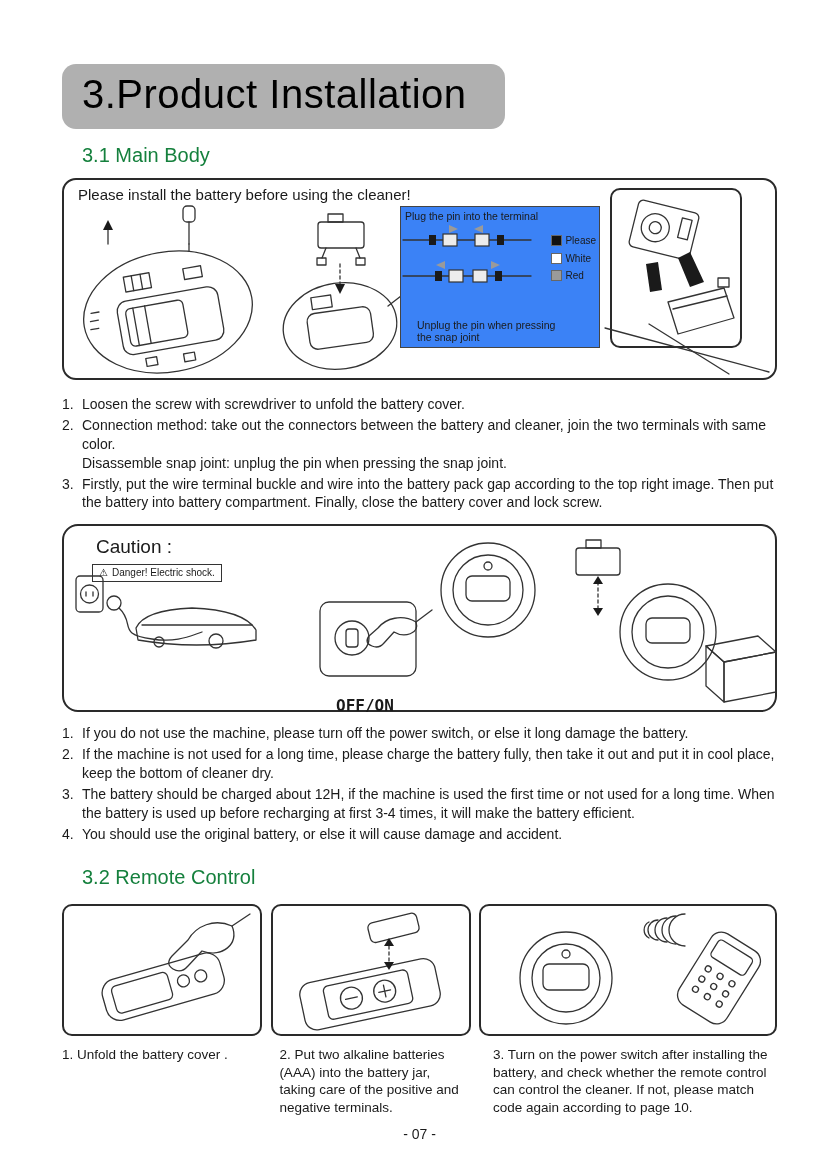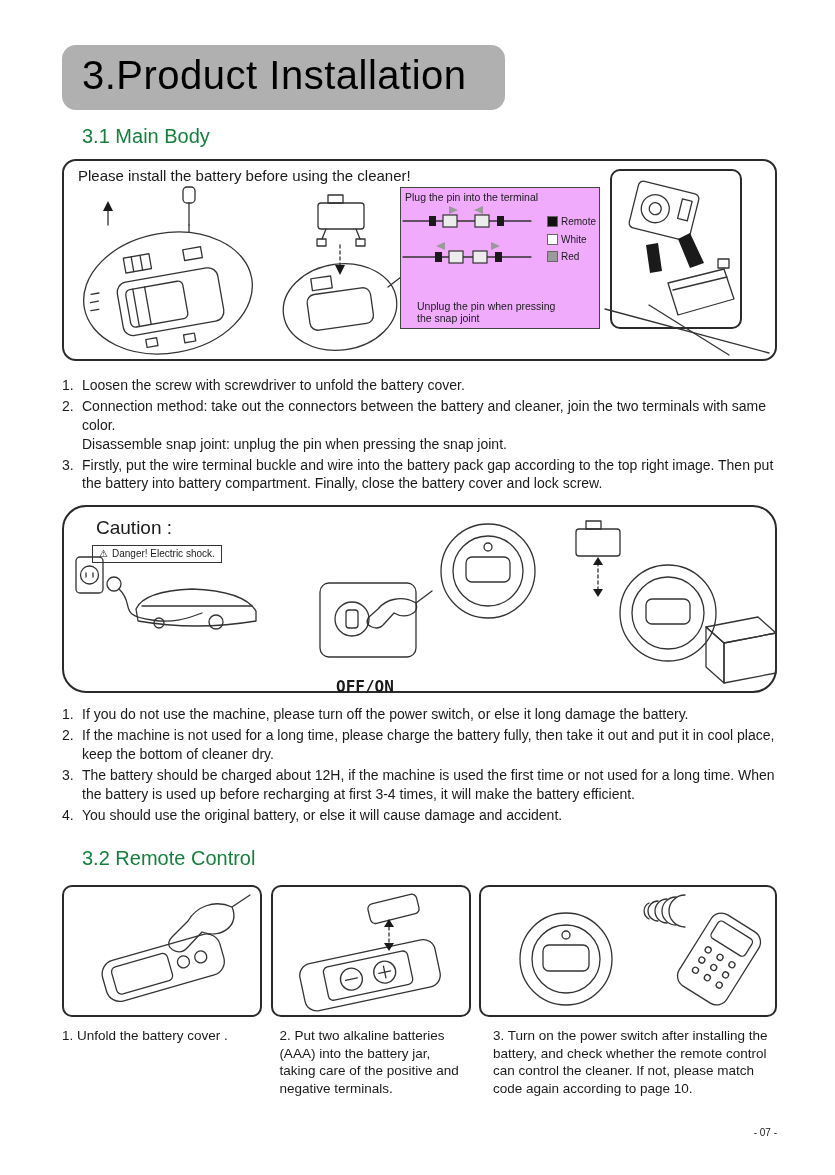--- a/index.html
+++ b/index.html
@@ -1,67 +1,67 @@
 <!DOCTYPE html>
 <html><head>
 <meta charset="utf-8">
 <style>
   * { margin:0; padding:0; box-sizing:border-box; }
   html,body { background:#e8e8e8; }
   .page {
     width:835px; height:1175px; background:#ffffff; overflow:hidden;
-    padding:45px 58px 0 62px; position:relative;
+    padding:64px 58px 0 62px; position:relative;
     font:14px/1.35 "Liberation Sans","DejaVu Sans",sans-serif; color:#1a1a1a;
   }
   .banner{
     display:inline-block; background:#b0b0b0; border-radius:14px;
     padding:3px 38px 8px 20px; font-size:40px; color:#000; letter-spacing:.5px;
   }
   .sec-heading{ font-size:20px; margin:13px 0 9px 20px; color:#15803d; }
 
   .main-box{ position:relative; border:2px solid #2a2a2a; border-radius:14px; height:202px; }
   .main-box-header{ position:absolute; left:14px; top:5px; font-size:15px; }
   .main-illus{ position:absolute; left:4px; top:24px; }
 
   .connector-box{
     position:absolute; left:336px; top:26px; width:200px; height:142px;
-    border:1px solid #444; font-size:10.5px; line-height:1.15; background:#f0abfc;
+    border:1px solid #444; font-size:10.5px; line-height:1.15; background:#3b82f6;
   }
   .cbox-label{ padding:3px 4px 1px 4px; }
   .cbox-label.bottom{ position:absolute; left:12px; bottom:3px; padding-right:40px; }
   .legend{ position:absolute; right:3px; top:28px; }
   .legend-row{ display:flex; align-items:center; gap:3px; margin-bottom:6px; font-size:10px; }
   .swatch{ width:11px; height:11px; border:1px solid #666; flex:0 0 auto; }
 
   .exploded-box{ position:absolute; left:546px; top:8px; width:132px; height:160px;
     border:2px solid #2a2a2a; border-radius:10px; }
   .corner-lines{ position:absolute; right:2px; bottom:2px; }
 
   .steps{ margin-top:15px; }
   .step{ display:flex; margin-bottom:2px; }
   .step-num{ width:20px; flex:0 0 auto; }
   .step-text{ flex:1; white-space:pre-line; }
 
-  .caution-box{ position:relative; border:2px solid #2a2a2a; border-radius:24px; height:188px; margin-top:12px; }
+  .caution-box{ position:relative; border:2px solid #2a2a2a; border-radius:16px; height:188px; margin-top:12px; }
   .caution-heading{ position:absolute; left:32px; top:8px; font-size:19px; }
   .danger-label{ position:absolute; left:28px; top:38px; border:1px solid #333; background:#fff;
     padding:1px 6px; font-size:10px; display:flex; gap:4px; align-items:center; }
   .switch-label{ position:absolute; left:272px; top:153px;
     font-family:"DejaVu Sans Mono","Liberation Mono",monospace; font-size:16px; font-weight:bold;margin-top:16px; }
 
   .remote-row{ display:flex; justify-content:space-between; margin-top:13px; }
   .remote-card{ border:2px solid #2a2a2a; border-radius:10px; height:132px; position:relative; overflow:hidden; }
   .remote-card.c1,.remote-card.c2{ width:200px; }
   .remote-card.c3{ width:298px; }
 
   .captions-row{ display:flex; gap:28px; margin-top:10px; }
   .caption{ font-size:13.5px; line-height:1.32; }
   .caption.c1{ width:200px; } .caption.c2{ width:196px; } .caption.c3{ width:300px; }
 
-  .page-number{ text-align:right; font-size:10px; margin-top:28px; }
+  .page-number{ text-align:center; font-size:14px; margin-top:8px; }
 
   
   .ln *, .ln { fill:none; stroke:#333; stroke-width:1.3px; stroke-linecap:round; stroke-linejoin:round; }
   .fl { fill:#1a1a1a; stroke:none; }
   .gr { fill:#9a9a9a; stroke:none; }
   .wbx { fill:#ececec; stroke:#333; stroke-width:1.2px; }
 </style>
 </head>
 <body>
 
@@ -131,21 +131,21 @@
         <rect class="wbx" x="48" y="11" width="14" height="12"></rect>
         <rect class="wbx" x="72" y="11" width="14" height="12"></rect>
         <rect class="fl" x="34" y="12" width="7" height="10"></rect>
         <rect class="fl" x="94" y="12" width="7" height="10"></rect>
         <polygon class="gr" points="44,2 44,10 35,6"></polygon>
         <polygon class="gr" points="90,2 90,10 99,6"></polygon>
       </svg>
       <div class="legend">
         <div class="legend-row">
           <span class="swatch" style="background: rgb(17, 17, 17);"></span>
-          <span>Remote</span>
+          <span>Please</span>
         </div>
         <div class="legend-row">
           <span class="swatch" style="background: rgb(255, 255, 255);"></span>
           <span>White</span>
         </div>
         <div class="legend-row">
           <span class="swatch" style="background: rgb(154, 154, 154);"></span>
           <span>Red</span>
         </div>
       </div>

